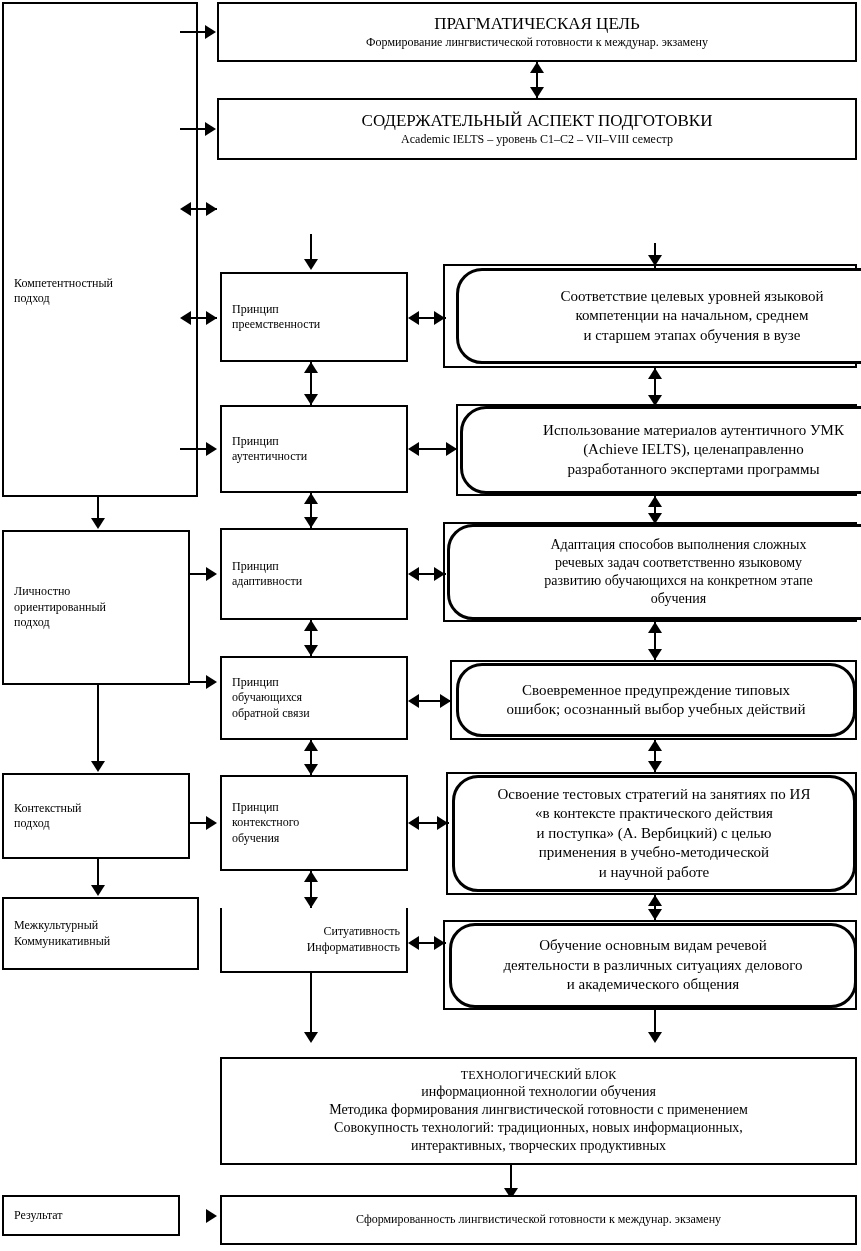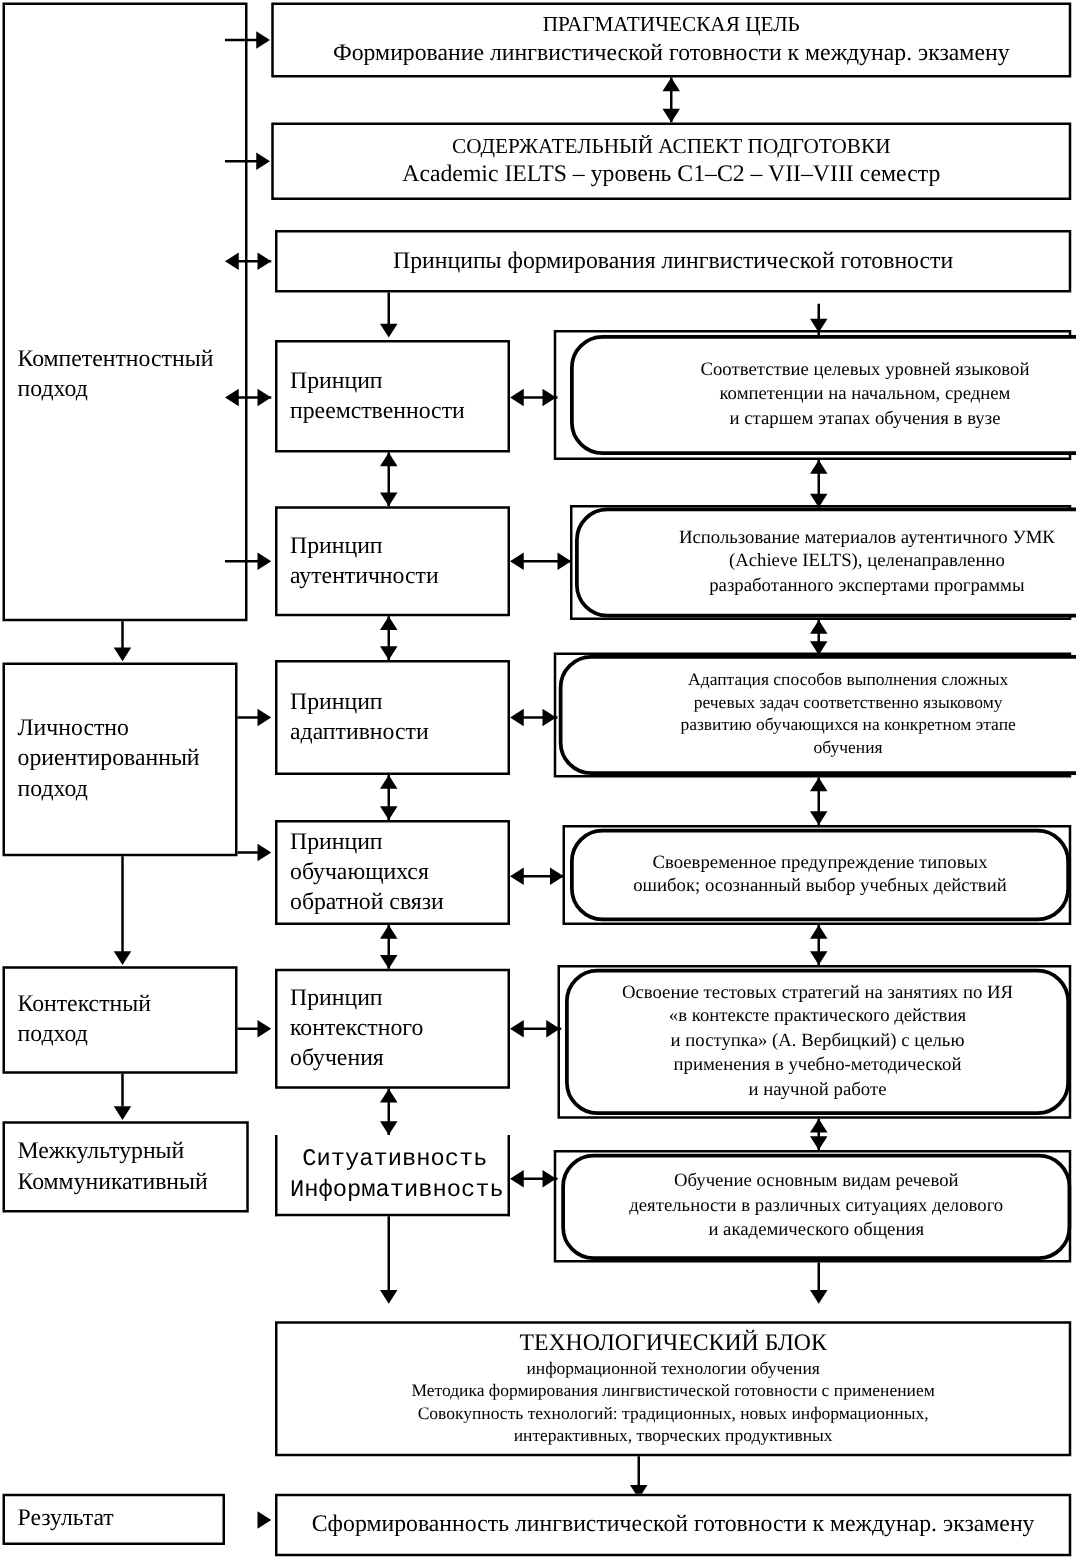--- a/index.html
+++ b/index.html
@@ -68,21 +68,21 @@
   .arrow {
     position: absolute;
     width: 0; height: 0;
   }
   .ar-right { border-top: 7px solid transparent; border-bottom: 7px solid transparent; border-left: 11px solid #000; }
   .ar-left  { border-top: 7px solid transparent; border-bottom: 7px solid transparent; border-right: 11px solid #000; }
   .ar-down  { border-left: 7px solid transparent; border-right: 7px solid transparent; border-top: 11px solid #000; }
   .ar-up    { border-left: 7px solid transparent; border-right: 7px solid transparent; border-bottom: 11px solid #000; }
 
   .t-big   { font-size: 17px; }
-  .t-mid   { font-size: 19px; }
+  .t-mid   { font-size: 12px; }
   .t-small { font-size: 15px; }
   .t-xs    { font-size: 14px; }
 </style>
 </head>
 <body>
 
 <div id="canvas">
 
   <div class="box" style="left:217px; top:2px; width:640px; height:60px;">
     <div class="inner">
@@ -95,25 +95,20 @@
   <div class="arrow ar-up" style="left:530px; top:62px;"></div>
   <div class="arrow ar-down" style="left:530px; top:87px;"></div>
 
   <div class="box" style="left:217px; top:98px; width:640px; height:62px;">
     <div class="inner">
       <div class="t-big">СОДЕРЖАТЕЛЬНЫЙ АСПЕКТ ПОДГОТОВКИ</div>
       <div class="t-mid">Academic IELTS – уровень C1–C2 – VII–VIII семестр</div>
     </div>
   </div>
 
-  <div class="box" style="left:220px; top:184px; width:637px; height:50px;">
-    <div class="inner">
-      <div class="t-mid">Принципы формирования лингвистической готовности</div>
-    </div>
-  </div>
 
   <div class="box left-align" style="left:2px; top:2px; width:196px; height:495px;">
     <div class="inner" style="position:absolute; left:10px; top:272px; width:165px; text-align:left;">
       <div class="t-mid">Компетентностный</div>
       <div class="t-mid">подход</div>
     </div>
   </div>
 
   <div class="box left-align" style="left:2px; top:530px; width:188px; height:155px;">
     <div class="inner" style="text-align:left;">
@@ -203,21 +198,21 @@
 
   <div class="box left-align" style="left:220px; top:775px; width:188px; height:96px;">
     <div class="inner" style="text-align:left;">
       <div class="t-mid">Принцип</div>
       <div class="t-mid">контекстного</div>
       <div class="t-mid">обучения</div>
     </div>
   </div>
 
   <div class="box left-align open-top" style="left:220px; top:908px; width:188px; height:65px;">
-    <div class="inner" style="text-align:center;font-family:Liberation Mono, monospace;">
+    <div class="inner" style="text-align:right;">
       <div class="t-mid">Ситуативность</div>
       <div class="t-mid">Информативность</div>
     </div>
   </div>
 
   <div class="ln vline" style="left:310px; top:234px; height:27px;"></div>
   <div class="arrow ar-down" style="left:304px; top:259px;"></div>
 
   <div class="ln vline" style="left:310px; top:362px; height:43px;"></div>
   <div class="arrow ar-up" style="left:304px; top:362px;"></div>

